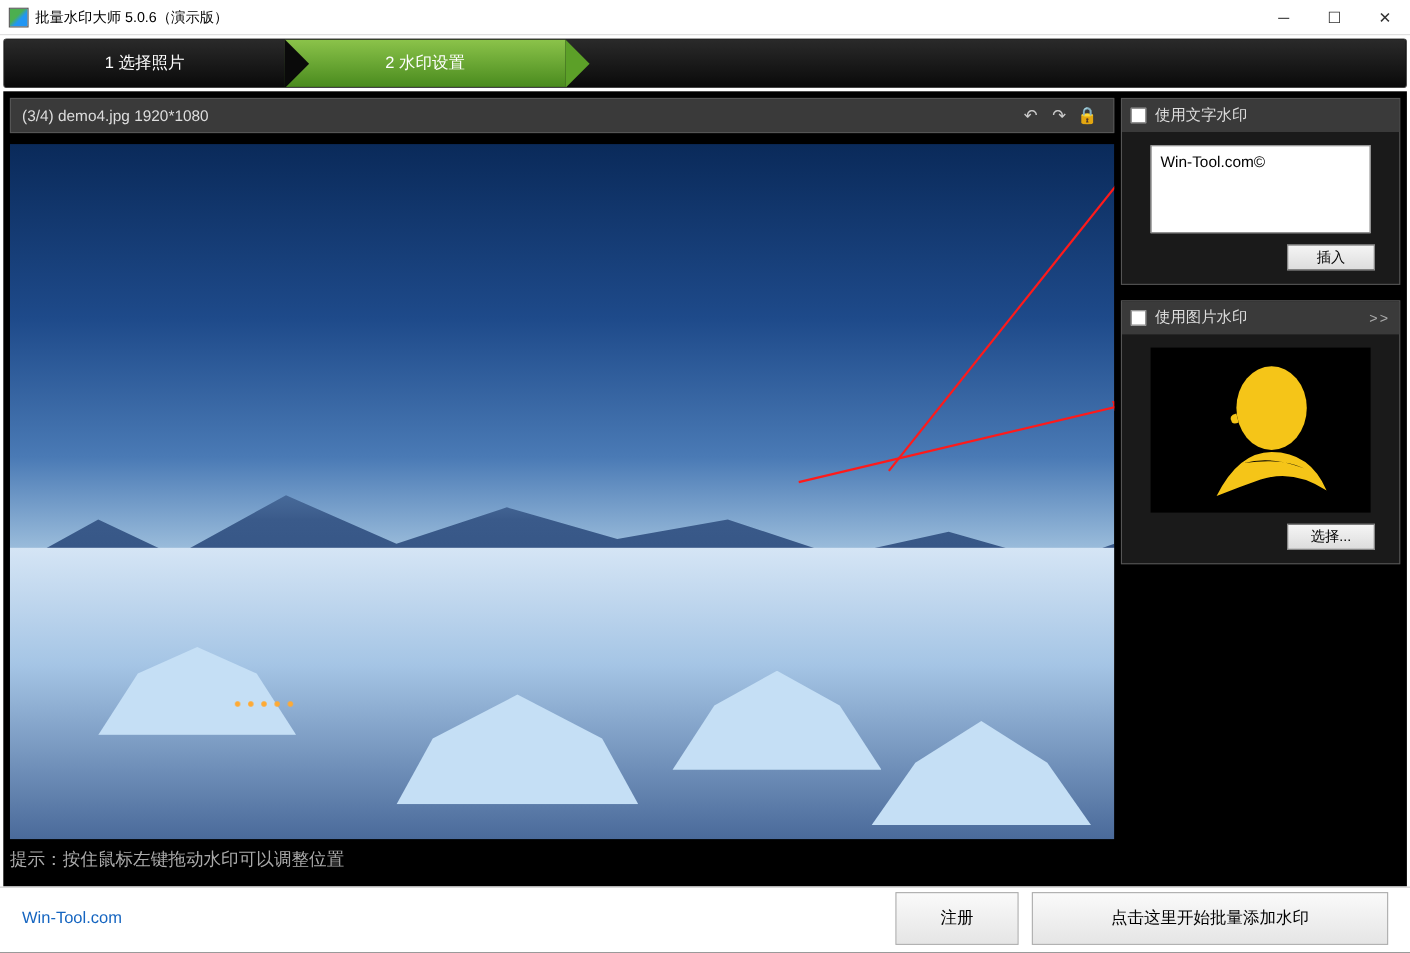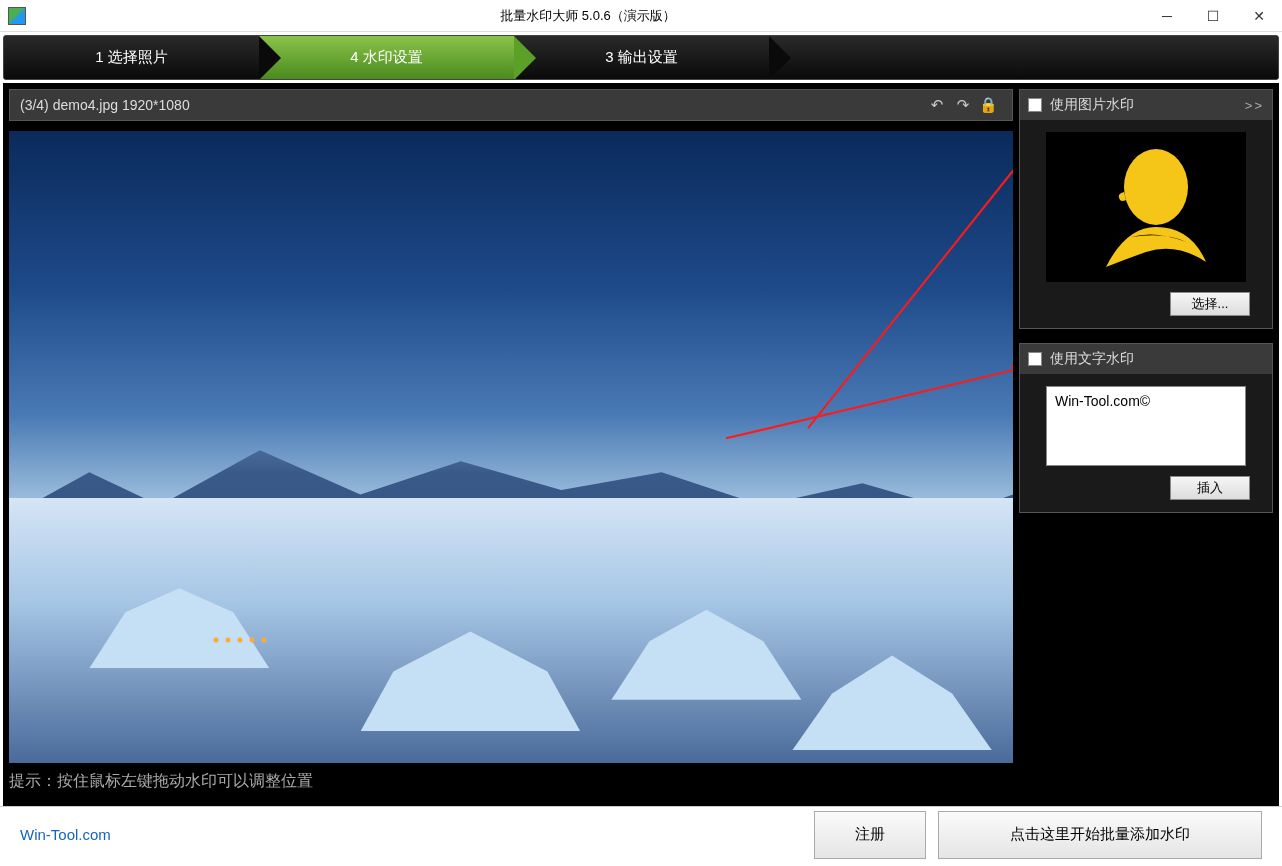--- a/index.html
+++ b/index.html
@@ -1,21 +1,21 @@
 <!DOCTYPE html>
 <html><head>
 <meta charset="utf-8">
 <style>
 * { margin:0; padding:0; box-sizing:border-box; font-family:"Microsoft YaHei","Segoe UI",sans-serif; }
 body { width:1282px; height:866px; background:#fff; overflow:hidden; }
 
 
 .titlebar { height:32px; display:flex; align-items:center; background:#fff; border-bottom:1px solid #ddd; }
 .titlebar .app-icon { width:18px; height:18px; margin:0 6px 0 8px; background:linear-gradient(135deg,#4caf50 40%,#2196f3 60%); border:1px solid #555; }
-.titlebar .title { font-size:13px; color:#000; flex:1;text-align:center; }
+.titlebar .title { font-size:13px; color:#000; flex:1; }
 .titlebar .winbtn { width:46px; height:31px; display:flex; align-items:center; justify-content:center; font-size:14px; color:#333; }
 
 
 .steps { height:45px; background:#000; display:flex; align-items:stretch; border:1px solid #444; margin:3px; border-radius:3px; overflow:hidden; }
 .step { flex:0 0 255px; position:relative; display:flex; align-items:center; justify-content:center; color:#fff; font-size:15px; background:linear-gradient(#2a2a2a,#0a0a0a); }
 .step.active { background:linear-gradient(#8bc34a,#4a8b1e); }
 .step::after { content:""; position:absolute; right:-22px; top:0; width:0; height:0; border-top:22px solid transparent; border-bottom:22px solid transparent; border-left:22px solid #0a0a0a; z-index:2; }
 .step.active::after { border-left-color:#5ca028; }
 .step:last-child::after{display:none;}
 .steps-fill { flex:1; background:linear-gradient(#2a2a2a,#0a0a0a); }
@@ -70,24 +70,21 @@
   <div class="winbtn">─</div>
   <div class="winbtn">☐</div>
   <div class="winbtn close">✕</div>
 </div>
 
 <div class="steps">
   <div class="step">
       <span>1 选择照片</span>
     </div>
   <div class="step active">
-      <span>4 水印设置</span>
-    </div>
-  <div class="step">
-      <span>3 输出设置</span>
+      <span>2 水印设置</span>
     </div>
   <div class="steps-fill"></div>
 </div>
 
 <div class="content">
 
   <div class="preview-area">
     <div class="preview-header">
       <span>(3/4) demo4.jpg 1920*1080</span>
       <span class="spacer"></span>
@@ -117,47 +114,47 @@
       </svg>
     </div>
     <div class="hint">提示：按住鼠标左键拖动水印可以调整位置</div>
   </div>
 
   <div class="side">
 
     <div class="panel">
       <div class="panel-head">
         <span class="chk"></span>
+        <span>使用文字水印</span>
+      </div>
+      <div class="panel-body">
+        <div class="textbox">Win-Tool.com©</div>
+        <button class="btn-small">插入</button>
+      </div>
+    </div>
+
+    <div class="panel">
+      <div class="panel-head">
+        <span class="chk"></span>
         <span>使用图片水印</span>
         <span class="more">&gt;&gt;</span>
       </div>
       <div class="panel-body">
         <div class="img-preview">
           <svg width="140" height="130" viewBox="0 0 140 130">
             <ellipse cx="80" cy="45" rx="32" ry="38" fill="#f5c518"></ellipse>
             <path d="M48 50 Q40 52 44 58 Q46 60 50 58" fill="#f5c518"></path>
             <path d="M30 125 Q50 85 80 85 Q115 85 130 120 Q100 100 70 110 Q50 117 30 125 Z" fill="#f5c518"></path>
             <path d="M55 95 Q80 88 110 100 Q90 90 55 95" fill="#000"></path>
           </svg>
         </div>
         <button class="btn-small">选择...</button>
       </div>
     </div>
 
-    <div class="panel">
-      <div class="panel-head">
-        <span class="chk"></span>
-        <span>使用文字水印</span>
-      </div>
-      <div class="panel-body">
-        <div class="textbox">Win-Tool.com©</div>
-        <button class="btn-small">插入</button>
-      </div>
-    </div>
-
   </div>
 </div>
 
 <div class="bottom">
   <span class="link">Win-Tool.com</span>
   <span class="spacer"></span>
   <button class="big-btn">注册</button>
   <button class="big-btn wide">点击这里开始批量添加水印</button>
 </div>
 

